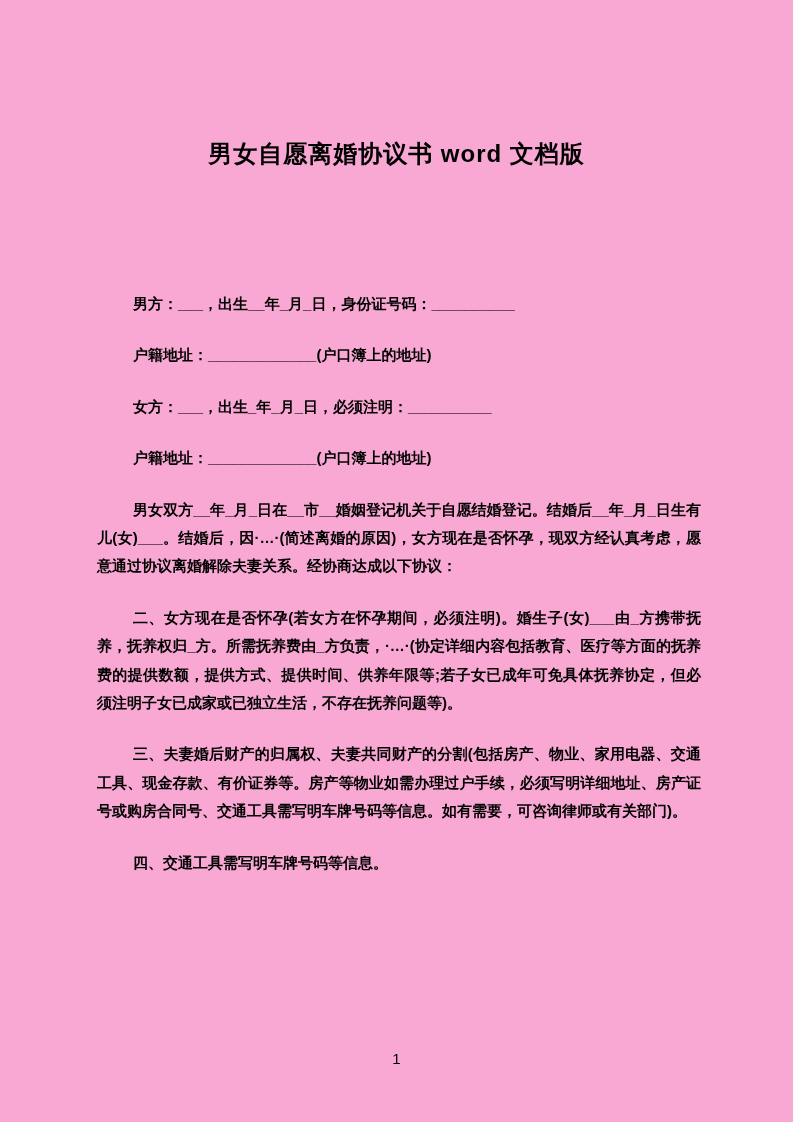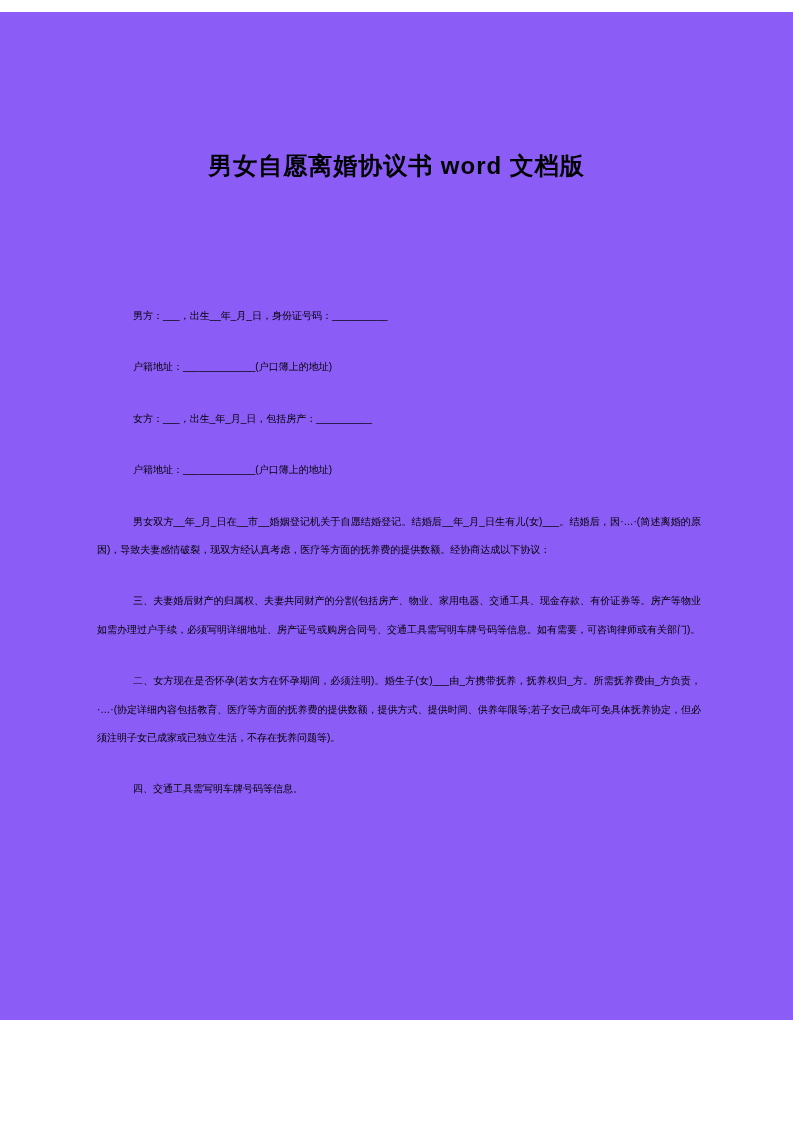--- a/index.html
+++ b/index.html
@@ -1,22 +1,22 @@
 <!DOCTYPE html>
 <html><head>
 <meta charset="utf-8">
 <style>
   * { margin: 0; padding: 0; box-sizing: border-box; }
   html, body { background: #ffffff; }
   .page {
     position: relative;
     width: 793px;
-    height: 1008px;
-    margin: 12px auto;
-    background: #8b5cf6;
+    height: 1122px;
+    margin: 0 auto;
+    background: #f9a8d4;
     color: #000000;
     font-family: "Liberation Sans", "DejaVu Sans", sans-serif;
     overflow: hidden;
   }
   .doc-title {
     position: absolute;
     top: 138px;
     left: 0;
     width: 100%;
     text-align: center;
@@ -25,27 +25,28 @@
     letter-spacing: 1px;
     color: #000000;
   }
   .doc-body {
     position: absolute;
     top: 290px;
     left: 97px;
     width: 604px;
   }
   .para {
-    font-size: 10px;
+    font-size: 15px;
     line-height: 28.4px;
     margin-bottom: 23px;
     text-align: justify;
     text-indent: 36px;
     word-break: break-all;
     color: #000000;
+    font-weight: bold;
   }
   .page-number {
     position: absolute;
     top: 1050px;
     left: 0;
     width: 100%;
     text-align: center;
     font-size: 15px;
     color: #000000;
   }
@@ -53,23 +54,23 @@
 </head>
 <body>
 
 <div class="page">
 
   <h1 class="doc-title">男女自愿离婚协议书 word 文档版</h1>
 
   <div class="doc-body">
     <p class="para">男方：___，出生__年_月_日，身份证号码：__________</p>
     <p class="para">户籍地址：_____________(户口簿上的地址)</p>
-    <p class="para">女方：___，出生_年_月_日，包括房产：__________</p>
+    <p class="para">女方：___，出生_年_月_日，必须注明：__________</p>
     <p class="para">户籍地址：_____________(户口簿上的地址)</p>
-    <p class="para">男女双方__年_月_日在__市__婚姻登记机关于自愿结婚登记。结婚后__年_月_日生有儿(女)___。结婚后，因·…·(简述离婚的原因)，导致夫妻感情破裂，现双方经认真考虑，医疗等方面的抚养费的提供数额。经协商达成以下协议：</p>
+    <p class="para">男女双方__年_月_日在__市__婚姻登记机关于自愿结婚登记。结婚后__年_月_日生有儿(女)___。结婚后，因·…·(简述离婚的原因)，女方现在是否怀孕，现双方经认真考虑，愿意通过协议离婚解除夫妻关系。经协商达成以下协议：</p>
+    <p class="para">二、女方现在是否怀孕(若女方在怀孕期间，必须注明)。婚生子(女)___由_方携带抚养，抚养权归_方。所需抚养费由_方负责，·…·(协定详细内容包括教育、医疗等方面的抚养费的提供数额，提供方式、提供时间、供养年限等;若子女已成年可免具体抚养协定，但必须注明子女已成家或已独立生活，不存在抚养问题等)。</p>
     <p class="para">三、夫妻婚后财产的归属权、夫妻共同财产的分割(包括房产、物业、家用电器、交通工具、现金存款、有价证券等。房产等物业如需办理过户手续，必须写明详细地址、房产证号或购房合同号、交通工具需写明车牌号码等信息。如有需要，可咨询律师或有关部门)。</p>
-    <p class="para">二、女方现在是否怀孕(若女方在怀孕期间，必须注明)。婚生子(女)___由_方携带抚养，抚养权归_方。所需抚养费由_方负责，·…·(协定详细内容包括教育、医疗等方面的抚养费的提供数额，提供方式、提供时间、供养年限等;若子女已成年可免具体抚养协定，但必须注明子女已成家或已独立生活，不存在抚养问题等)。</p>
     <p class="para">四、交通工具需写明车牌号码等信息。</p>
   </div>
 
   <div class="page-number">1</div>
 
 </div>
 
 </body></html>

